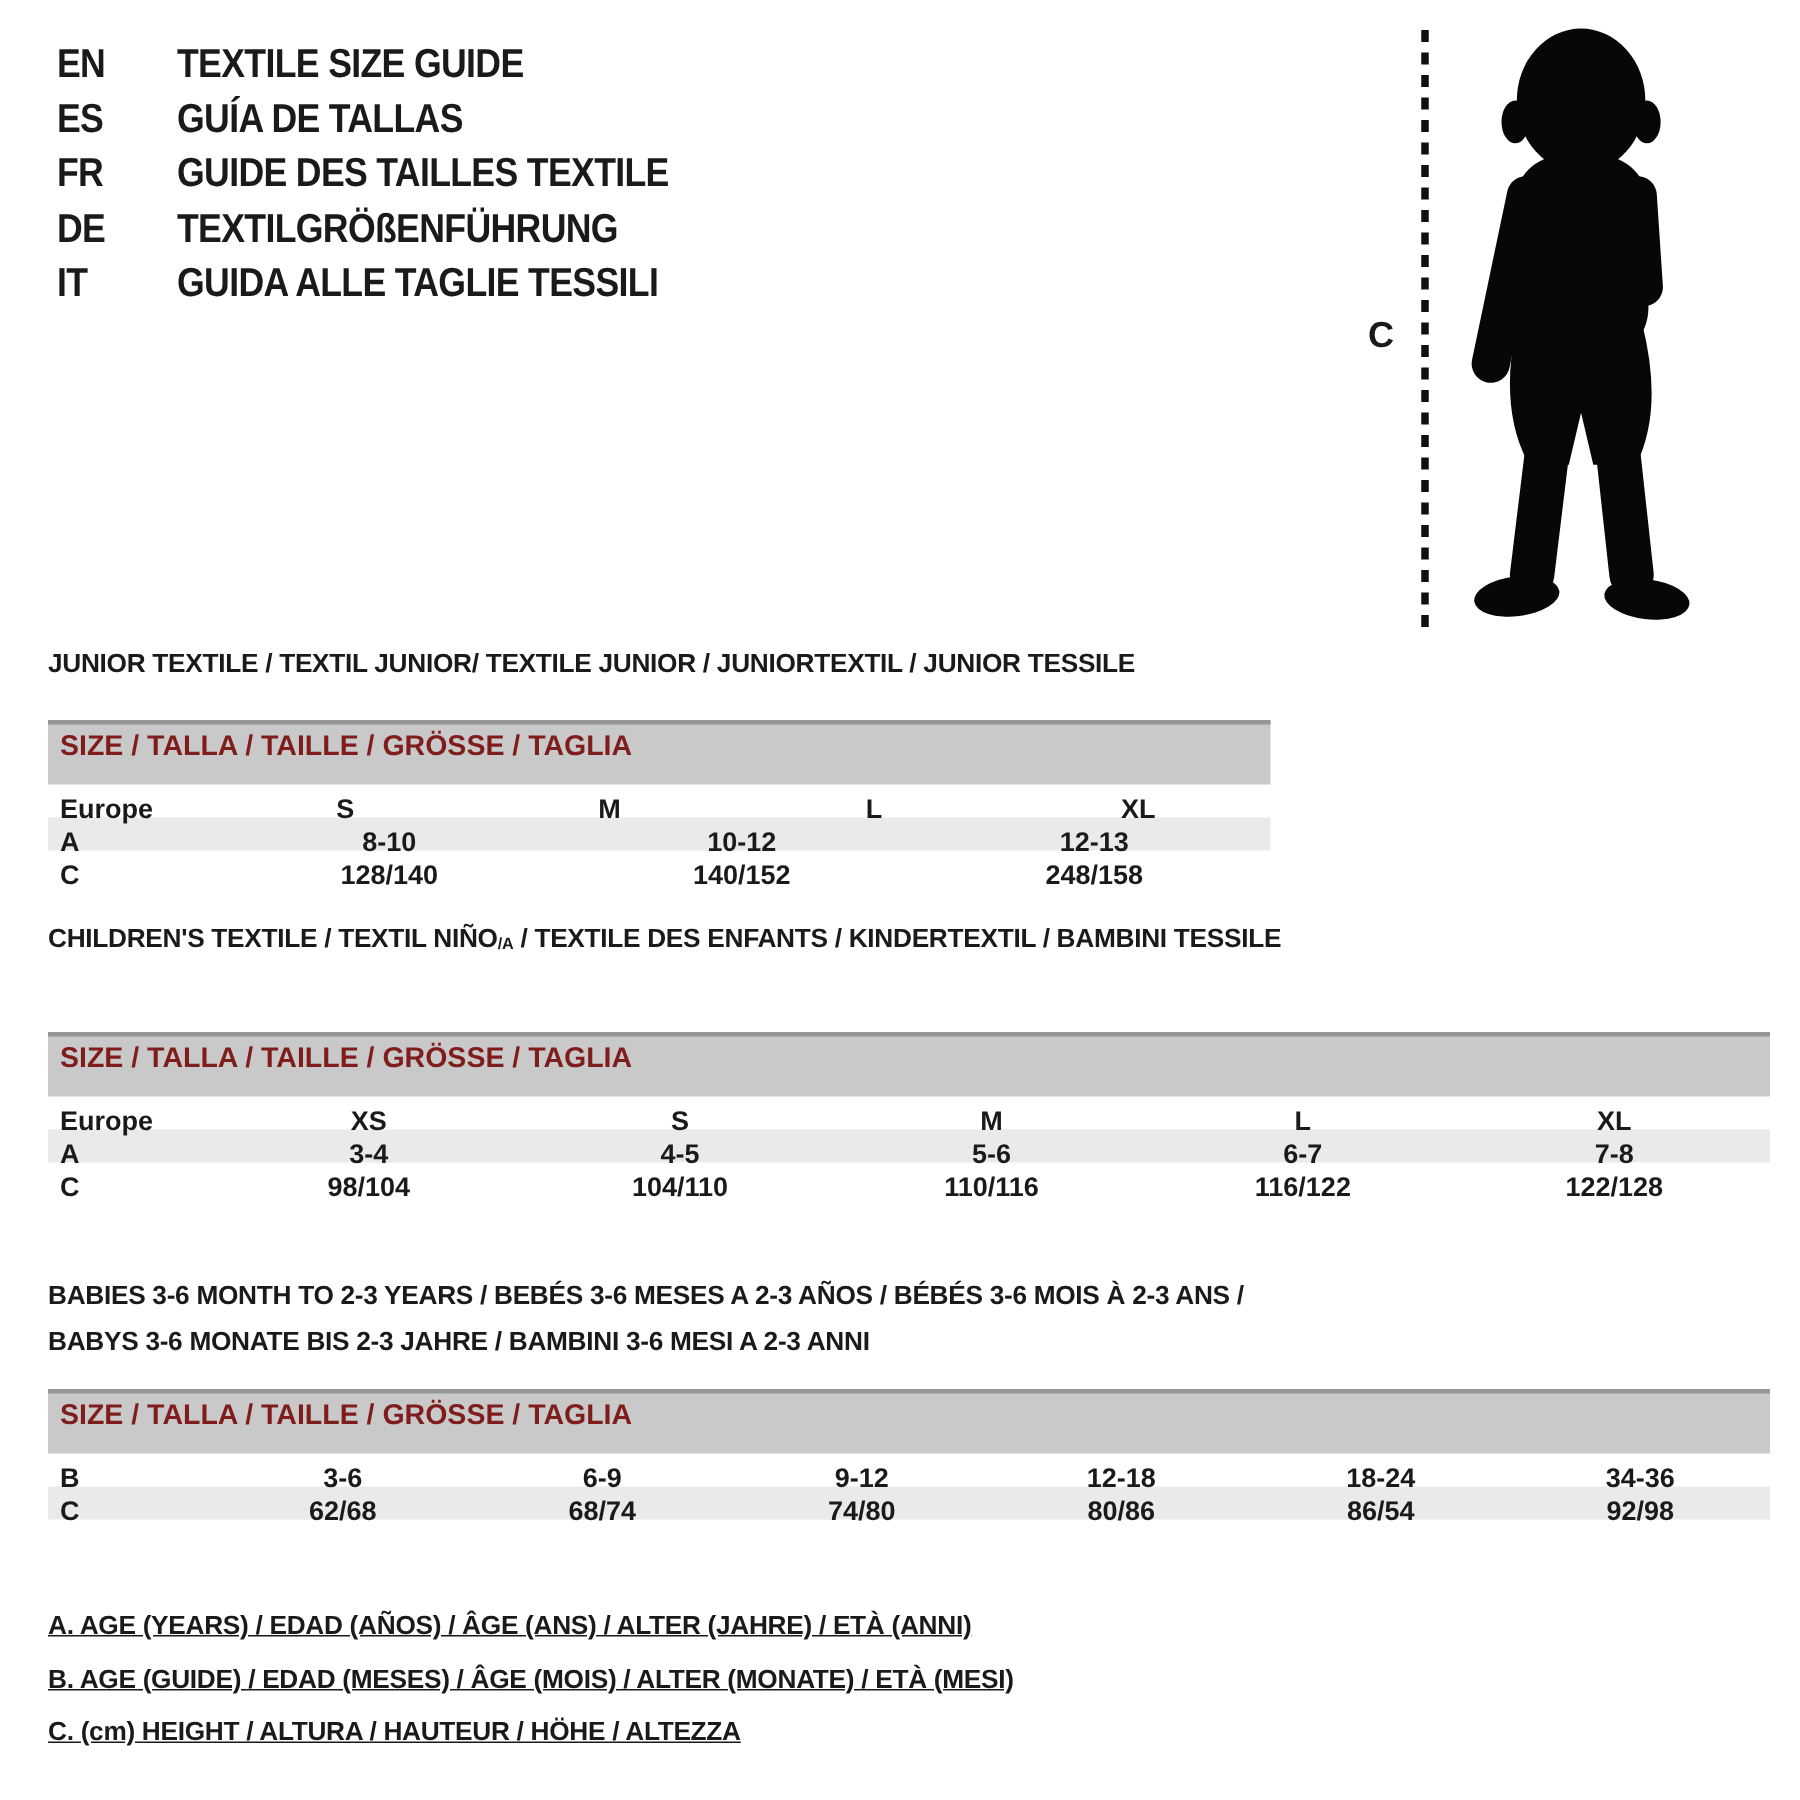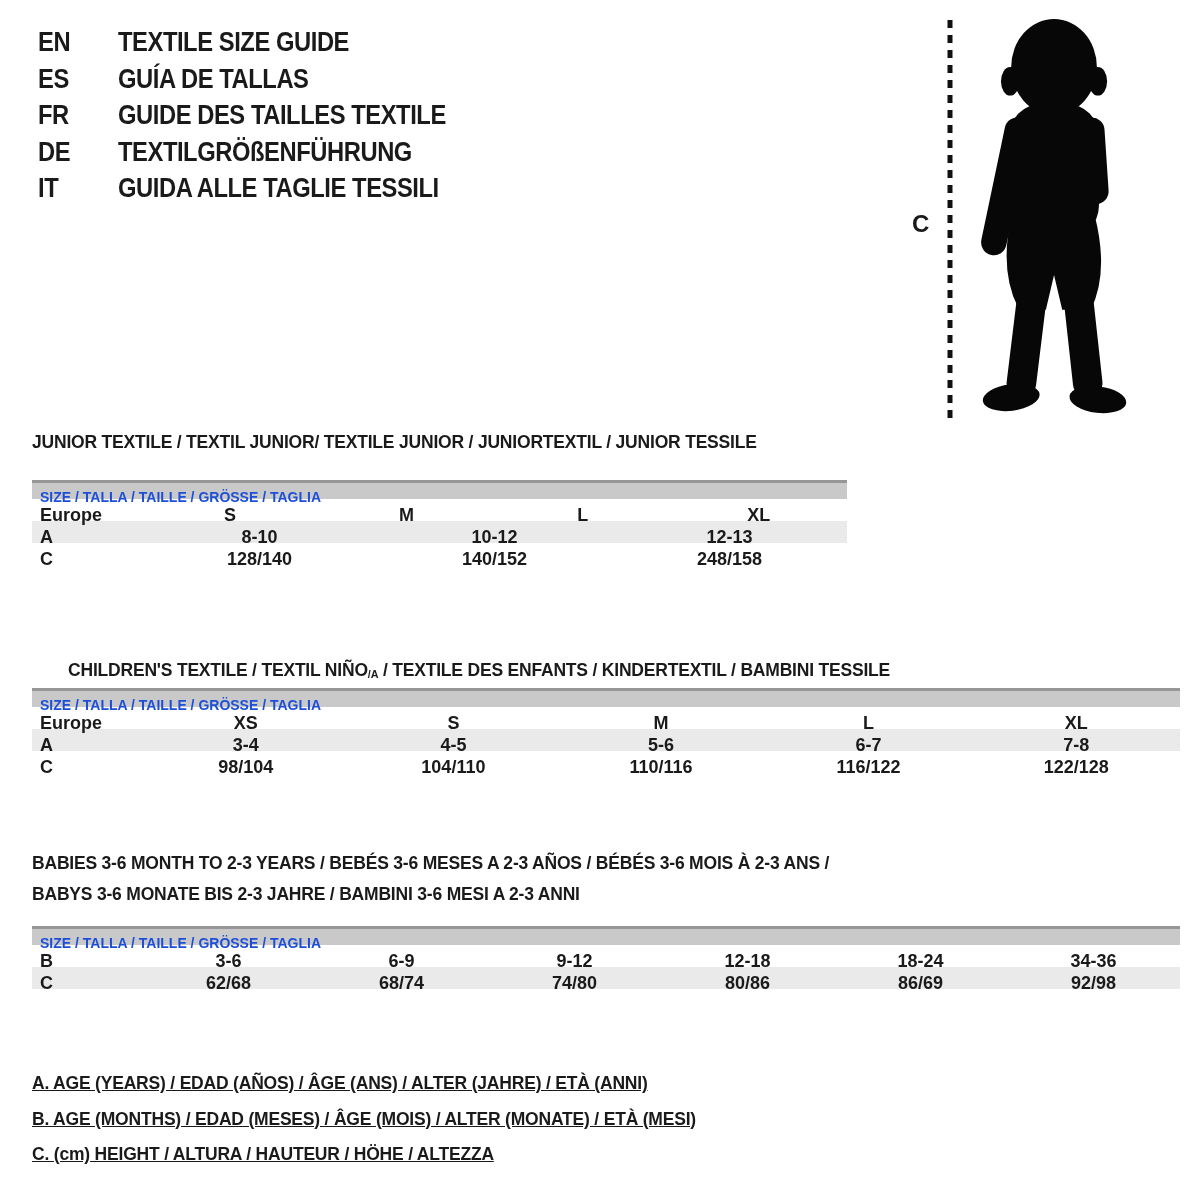--- a/index.html
+++ b/index.html
@@ -22,34 +22,34 @@
 
   
   .figure{position:absolute;left:900px;top:12px;width:255px;height:415px;}
   .c-label{position:absolute;left:12px;top:198px;font-size:24px;}
   .dash-line{position:absolute;left:46px;top:6px;}
   .toddler{position:absolute;left:64px;top:4px;}
 
   
   .sec-title{position:absolute;left:32px;margin:0;font-size:17.5px;letter-spacing:-0.2px;white-space:nowrap;}
   .t1-title{top:432px;}
-  .t2-title{top:660px;margin-left:36px;}
+  .t2-title{top:615px;}
   .t3-title{top:848px;line-height:31px;}
   .sub{font-size:0.62em;vertical-align:-0.18em;}
 
   .s-table{position:absolute;left:32px;}
   .t1{top:480px;width:815px;}
   .t2{top:688px;width:1148px;}
   .t3{top:926px;width:1148px;}
 
   .t-head{
-    height:19px;line-height:29px;box-sizing:border-box;
+    height:43px;line-height:29px;box-sizing:border-box;
     background:var(--header-bar,#c9c9c9);
     border-top:3px solid var(--header-bar-edge,#969696);
-    padding-left:8px;font-size:14px;color:#1d4ed8;
+    padding-left:8px;font-size:19px;color:#7f1d1d;
   }
   .t-row{display:flex;height:22px;line-height:33px;font-size:18px;}
   .t-row.shade{background:var(--row-shade,#eaeaea);}
   .t-label{width:110px;flex:0 0 110px;padding-left:8px;box-sizing:border-box;}
   .t-cell{flex:1;text-align:center;}
 
   
   .legend{position:absolute;left:32px;top:1066px;}
   .legend-line{height:35.5px;line-height:35.5px;font-size:17.5px;white-space:nowrap;letter-spacing:-0.2px;text-decoration:underline;}
 </style>
@@ -181,25 +181,25 @@
           <span class="t-cell">12-18</span>
           <span class="t-cell">18-24</span>
           <span class="t-cell">34-36</span>
         </div>
         <div class="t-row shade">
           <span class="t-label">C</span>
           <span class="t-cell">62/68</span>
           <span class="t-cell">68/74</span>
           <span class="t-cell">74/80</span>
           <span class="t-cell">80/86</span>
-          <span class="t-cell">86/69</span>
+          <span class="t-cell">86/54</span>
           <span class="t-cell">92/98</span>
         </div>
       </div>
   </div>
 
   <div class="legend">
     <div class="legend-line">A. AGE (YEARS) / EDAD (AÑOS) / ÂGE (ANS) / ALTER (JAHRE) / ETÀ (ANNI)</div>
-    <div class="legend-line">B. AGE (MONTHS) / EDAD (MESES) / ÂGE (MOIS) / ALTER (MONATE) / ETÀ (MESI)</div>
+    <div class="legend-line">B. AGE (GUIDE) / EDAD (MESES) / ÂGE (MOIS) / ALTER (MONATE) / ETÀ (MESI)</div>
     <div class="legend-line">C. (cm) HEIGHT / ALTURA / HAUTEUR / HÖHE / ALTEZZA</div>
   </div>
 
 </div>
 
 </body></html>

